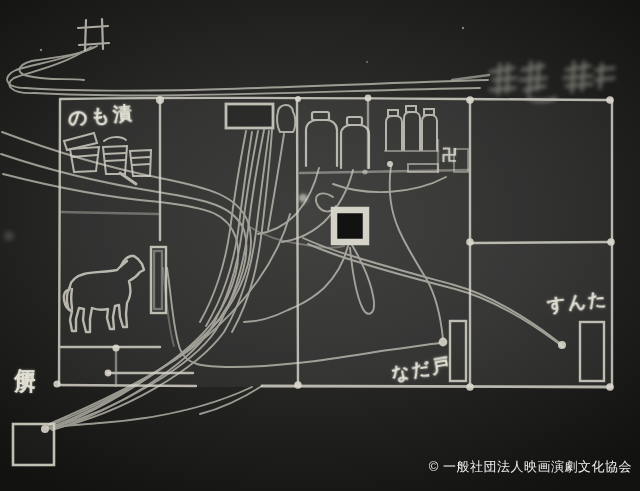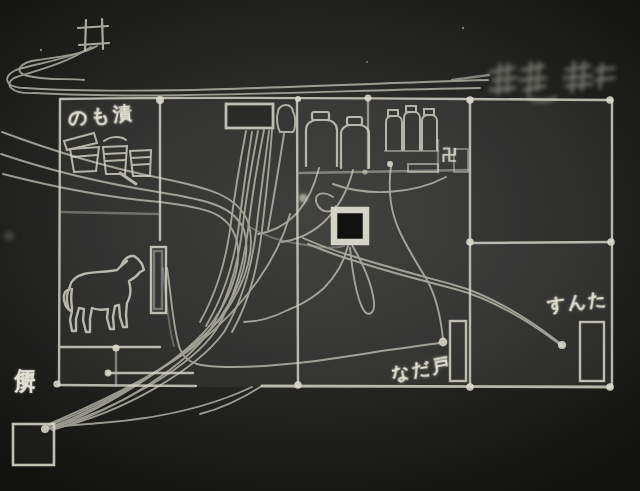--- a/index.html
+++ b/index.html
@@ -221,16 +221,17 @@
       <path d="M596,70 L614,68 M596,80 L614,78 M602,64 L600,88"></path>
     </g>
   </svg>
 
   <div class="chalk-label lbl-pickles">のも漬</div>
   <div class="chalk-label lbl-manji">卍</div>
   <div class="chalk-label lbl-cupboard">なだ戸</div>
   <div class="chalk-label lbl-chest">すんた</div>
   <div class="chalk-label lbl-toilet">便所</div>
 
+  <div class="copyright">© 一般社団法人映画演劇文化協会</div>
 
   <div class="dust" style="left:300px;top:195px;width:7px;height:7px;"></div>
   <div class="dust" style="left:6px;top:233px;width:6px;height:6px;"></div>
 </div>
 
 </body></html>

